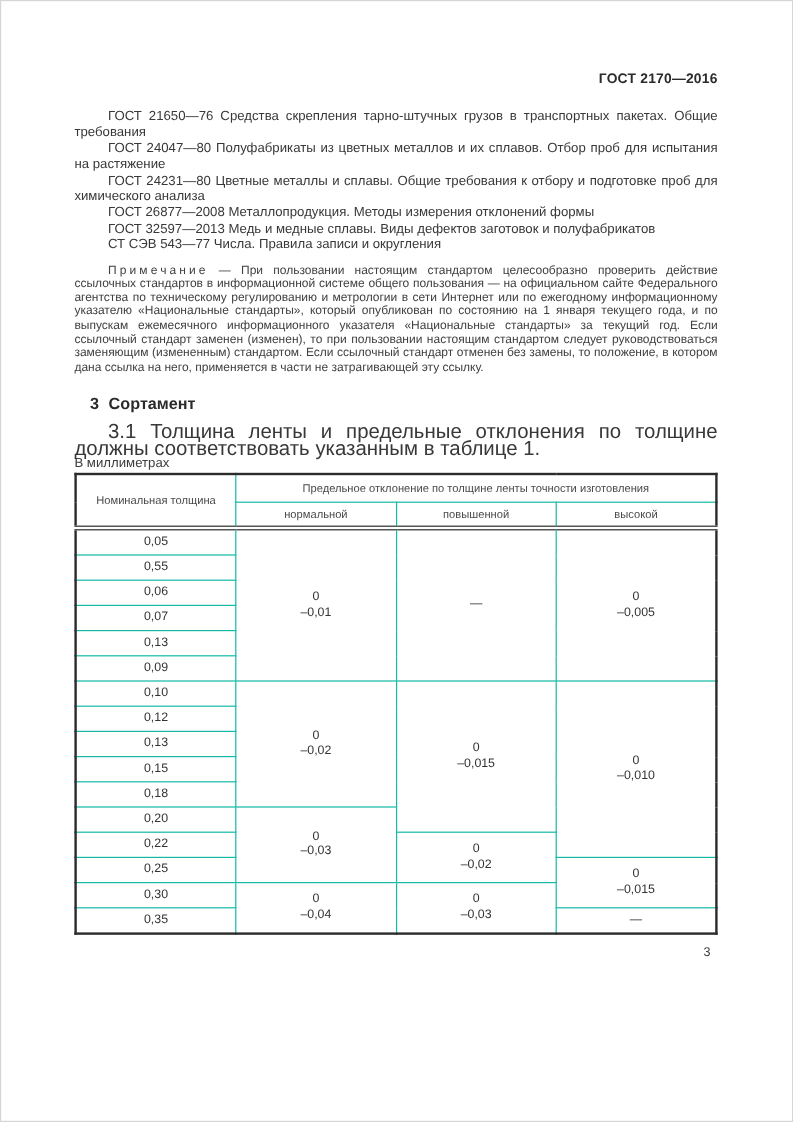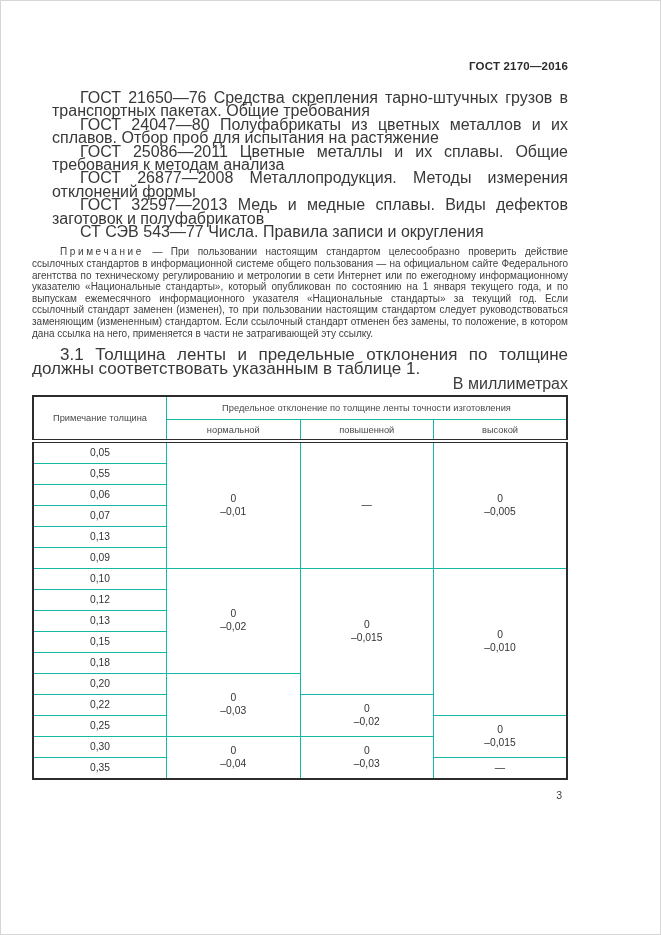--- a/index.html
+++ b/index.html
@@ -11,37 +11,36 @@
     position: relative;
     overflow: hidden;
   }
   .page {
     position: absolute; inset: 0;
     border: 1px solid #d6d6d6;
     box-sizing: border-box;
   }
   .content {
     position: absolute;
-    left: 31px; top: 0;
+    left: 61px; top: 0;
     width: 536px;
   }
   .doc-header {
     margin-top: 59px;
     text-align: right;
     font-weight: bold;
     font-size: 11.5px;
     color: #2b2b2b;
     letter-spacing: 0.2px;
   }
   .refs {
     margin-top: 19px;
-    font-size: 16px;
+    font-size: 11px;
     line-height: 13.4px;
     text-align: justify;
-    margin-left: 20px;
   }
   .refs p { margin: 0; text-indent: 28px; }
   .note {
     margin-top: 8px;
     font-size: 10px;
     line-height: 11.6px;
     text-align: justify;
     text-indent: 28px;
     color: #404040;
   }
@@ -62,22 +61,21 @@
     text-indent: 28px;
   }
   .table-caption {
     margin-top: 13px;
     font-size: 10px;
     letter-spacing: 2.6px;
     color: #4a4a4a;
   }
   .table-units {
     margin-top: 0px;
-    text-align: right;
-    font-size: 16px;
+    font-size: 11px;
     color: #3c3c3c;
   }
   table.sortament {
     width: 100%;
     margin-top: 2px;
     border-collapse: collapse;
     table-layout: fixed;
     border: 2px solid #2c2c2c;
   }
   table.sortament th, table.sortament td {
@@ -119,45 +117,48 @@
 <body>
 
 <div class="page">
   <div class="content">
 
     <div class="doc-header">ГОСТ 2170—2016</div>
 
     <div class="refs">
         <p>ГОСТ 21650—76 Средства скрепления тарно-штучных грузов в транспортных пакетах. Общие требования</p>
         <p>ГОСТ 24047—80 Полуфабрикаты из цветных металлов и их сплавов. Отбор проб для испытания на растяжение</p>
-        <p>ГОСТ 25086—2011 Цветные металлы и их сплавы. Общие требования к методам анализа</p>
+        <p>ГОСТ 24231—80 Цветные металлы и сплавы. Общие требования к отбору и подготовке проб для химического анализа</p>
         <p>ГОСТ 26877—2008 Металлопродукция. Методы измерения отклонений формы</p>
         <p>ГОСТ 32597—2013 Медь и медные сплавы. Виды дефектов заготовок и полуфабрикатов</p>
         <p>СТ СЭВ 543—77 Числа. Правила записи и округления</p>
       </div>
 
     <div class="note">
       <span class="note-label">Примечание</span><span> — При пользовании настоящим стандартом целесообразно проверить действие ссылочных стандартов в информационной системе общего пользования — на официальном сайте Федерального агентства по техническому регулированию и метрологии в сети Интернет или по ежегодному информационному указателю «Национальные стандарты», который опубликован по состоянию на 1 января текущего года, и по выпускам ежемесячного информационного указателя «Национальные стандарты» за текущий год. Если ссылочный стандарт заменен (изменен), то при пользовании настоящим стандартом следует руководствоваться заменяющим (измененным) стандартом. Если ссылочный стандарт отменен без замены, то положение, в котором дана ссылка на него, применяется в части не затрагивающей эту ссылку.</span>
     </div>
 
+    <div class="section-heading">
+      <span class="sec-num">3</span><span>Сортамент</span>
+    </div>
 
     <p class="clause">3.1 Толщина ленты и предельные отклонения по толщине должны соответствовать указанным в таблице 1.</p>
 
     <div class="table-units">В миллиметрах</div>
 
     <table class="sortament">
       <colgroup>
         <col style="width:25%">
           <col style="width:25%">
           <col style="width:25%">
           <col style="width:25%">
       </colgroup>
       <thead>
         <tr class="group-row">
-          <th rowspan="2">Примечание толщина</th>
+          <th rowspan="2">Номинальная толщина</th>
           <th colspan="3">Предельное отклонение по толщине ленты точности изготовления</th>
         </tr>
         <tr class="sub-row">
           <th>нормальной</th>
           <th>повышенной</th>
           <th>высокой</th>
         </tr>
       </thead>
       <tbody>
           <tr>

